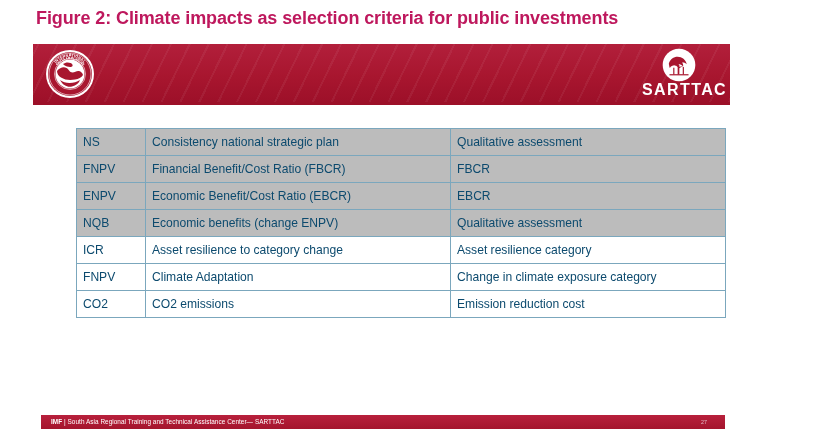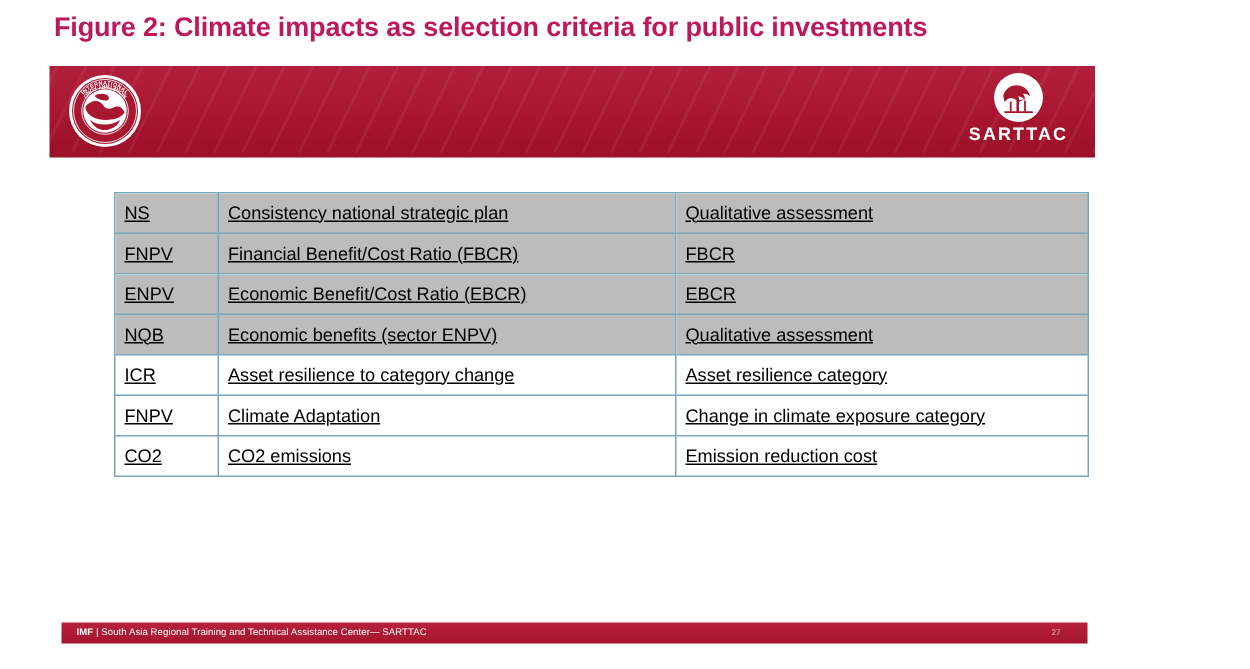--- a/index.html
+++ b/index.html
@@ -93,48 +93,47 @@
     height: 52px;
     text-align: center;
   }
   #sarttac-mark {
     width: 34px;
     height: 34px;
     margin: 0 auto;
     display: block;
   }
   #sarttac-wordmark {
-    font-size: 12px;
+    font-size: 16px;
     font-weight: bold;
     color: #ffffff;
     letter-spacing: 1.4px;
     line-height: 13px;
     margin-top: 1px;
   }
 
   
   #criteria-table {
     position: absolute;
     left: 43px;
     top: 84px;
     width: 649px;
     border-collapse: collapse;
     table-layout: fixed;
   }
   #criteria-table td {
     border: 1px solid #7ba7bd;
     padding: 0 0 0 6px;
     font-size: 12.1px;
-    color: #000000;
+    color: #0c4a6e;
     line-height: 13px;
     height: 26px;
     vertical-align: middle;
     overflow: hidden;
     white-space: nowrap;
-    text-decoration: underline;
   }
   #criteria-table tr.shaded td { background: #bcbcbc; }
   #criteria-table tr.plain  td { background: #ffffff; }
   .col-code { width: 69px; }
   .col-desc { width: 305px; }
   .col-meas { width: 275px; }
 
   
   #footer-bar {
     position: absolute;
@@ -235,21 +234,21 @@
         <td>Financial Benefit/Cost Ratio (FBCR)</td>
         <td>FBCR</td>
       </tr>
       <tr class="shaded">
         <td>ENPV</td>
         <td>Economic Benefit/Cost Ratio (EBCR)</td>
         <td>EBCR</td>
       </tr>
       <tr class="shaded">
         <td>NQB</td>
-        <td>Economic benefits (sector ENPV)</td>
+        <td>Economic benefits (change ENPV)</td>
         <td>Qualitative assessment</td>
       </tr>
       <tr class="plain">
         <td>ICR</td>
         <td>Asset resilience to category change</td>
         <td>Asset resilience category</td>
       </tr>
       <tr class="plain">
         <td>FNPV</td>
         <td>Climate Adaptation</td>

